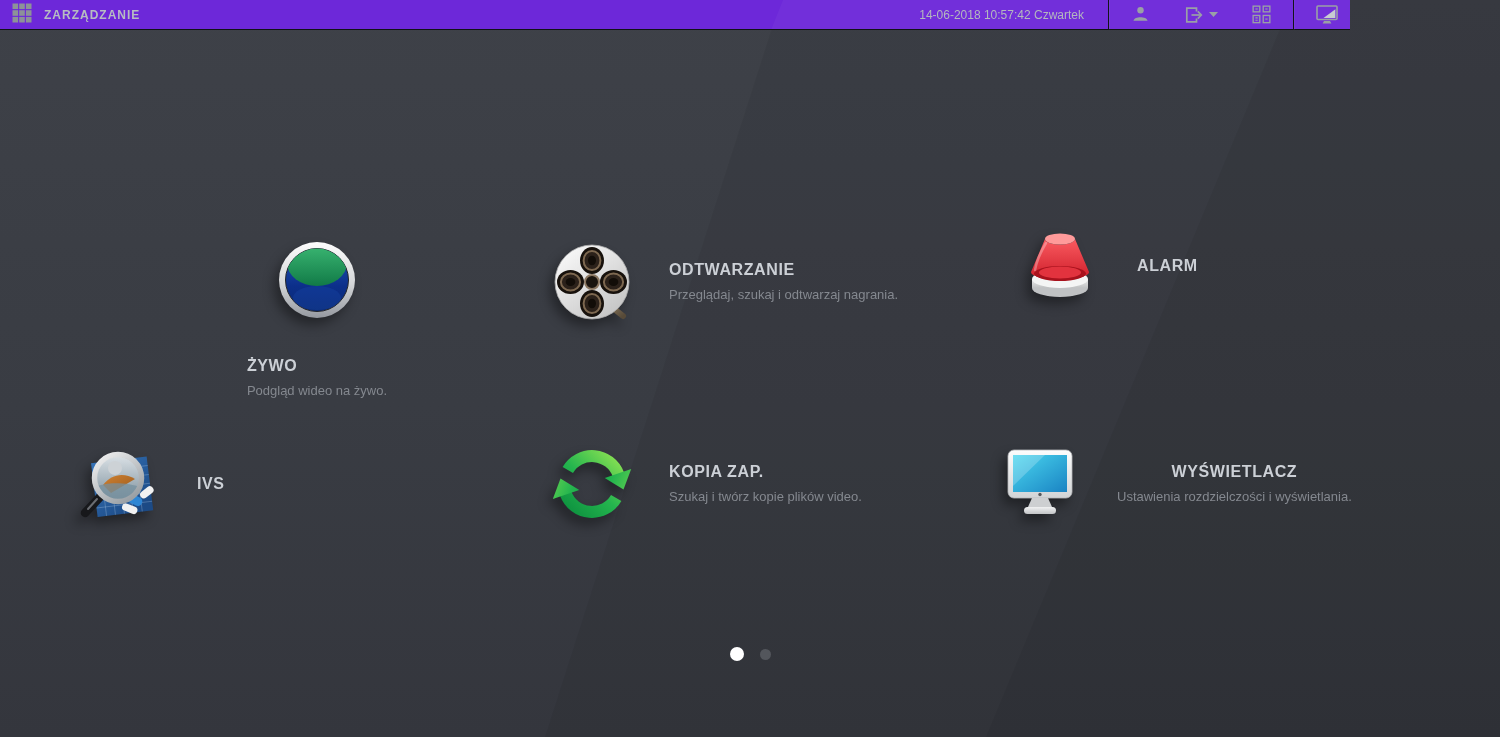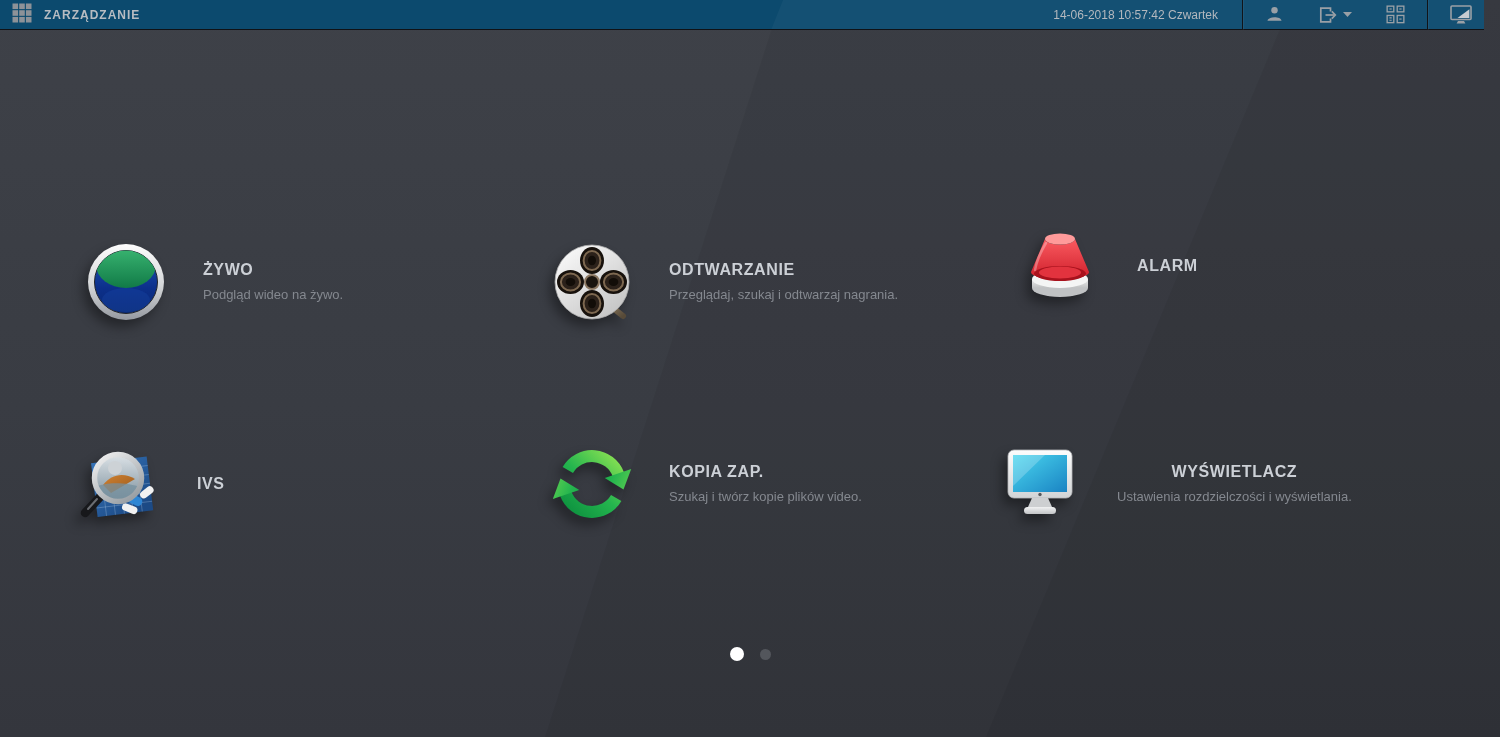--- a/index.html
+++ b/index.html
@@ -10,22 +10,22 @@
     position:relative;
   }
   
   .bg-facet { position:absolute; inset:0; pointer-events:none; }
   .bg-base { background:linear-gradient(180deg,#3e4148 0%,#393c43 55%,#34363d 100%); }
   .bg-f1 { background:rgba(0,0,0,0.05); clip-path:polygon(781px 0,1500px 0,1500px 737px,545px 737px); }
   .bg-f2 { background:rgba(0,0,0,0.05); clip-path:polygon(1292px 0,1500px 0,1500px 737px,986px 737px); }
 
   
   .topbar {
-    position:absolute; top:0; left:0; width:1484px; height:30px;
-    background:#0c4a6e; border-bottom:1px solid #101216;
+    position:absolute; top:0; left:0; width:1350px; height:30px;
+    background:#6d28d9; border-bottom:1px solid #101216;
     display:flex; align-items:center; z-index:10;
   }
   .topbar::before {
     content:""; position:absolute; inset:0; pointer-events:none;
     background:rgba(255,255,255,0.035);
     clip-path:polygon(783px 0,1500px 0,1500px 30px,771px 30px);
   }
   .tb-left { display:flex; align-items:center; height:100%; position:relative; }
   .tb-grid-btn { width:44px; height:100%; display:flex; align-items:center; justify-content:center; cursor:pointer; }
   .tb-title { font-size:12px; font-weight:bold; letter-spacing:1px; color:#b7bcc2; }
@@ -38,21 +38,21 @@
 
   
   .cell { position:absolute; width:470px; height:92px; display:flex; align-items:center; gap:33px; cursor:pointer; }
   .cell .micon { width:88px; height:88px; flex:none; filter:drop-shadow(-5px 7px 6px rgba(0,0,0,0.38)); }
   .cell .txt { display:flex; flex-direction:column; }
   .cell .title { font-size:16px; font-weight:bold; letter-spacing:0.6px; color:#ccd0d6; }
   .cell .descwrap { margin-top:6px; }
   .cell .desc { font-size:13px; line-height:15.5px; color:#84888f; }
   .cell .desc:empty { display:none; }
 
-  .pos-r1c1 { left:82px;  top:236px; }
+  .pos-r1c1 { left:82px;  top:236px;flex-direction:column; }
   .pos-r1c2 { left:548px; top:236px; }
   .pos-r1c3 { left:1016px; top:220px; }
   .pos-r2c1 { left:76px;  top:438px; }
   .pos-r2c2 { left:548px; top:438px; }
   .pos-r2c3 { left:996px; top:438px;text-align:center; }
 
   
   .dots { position:absolute; top:647px; left:0; width:1500px; display:flex; justify-content:center; align-items:center; gap:16px; }
   .dot { width:14px; height:14px; border-radius:50%; background:#ffffff; cursor:pointer; }
   .dot.inactive { width:11px; height:11px; background:#53565c; }

